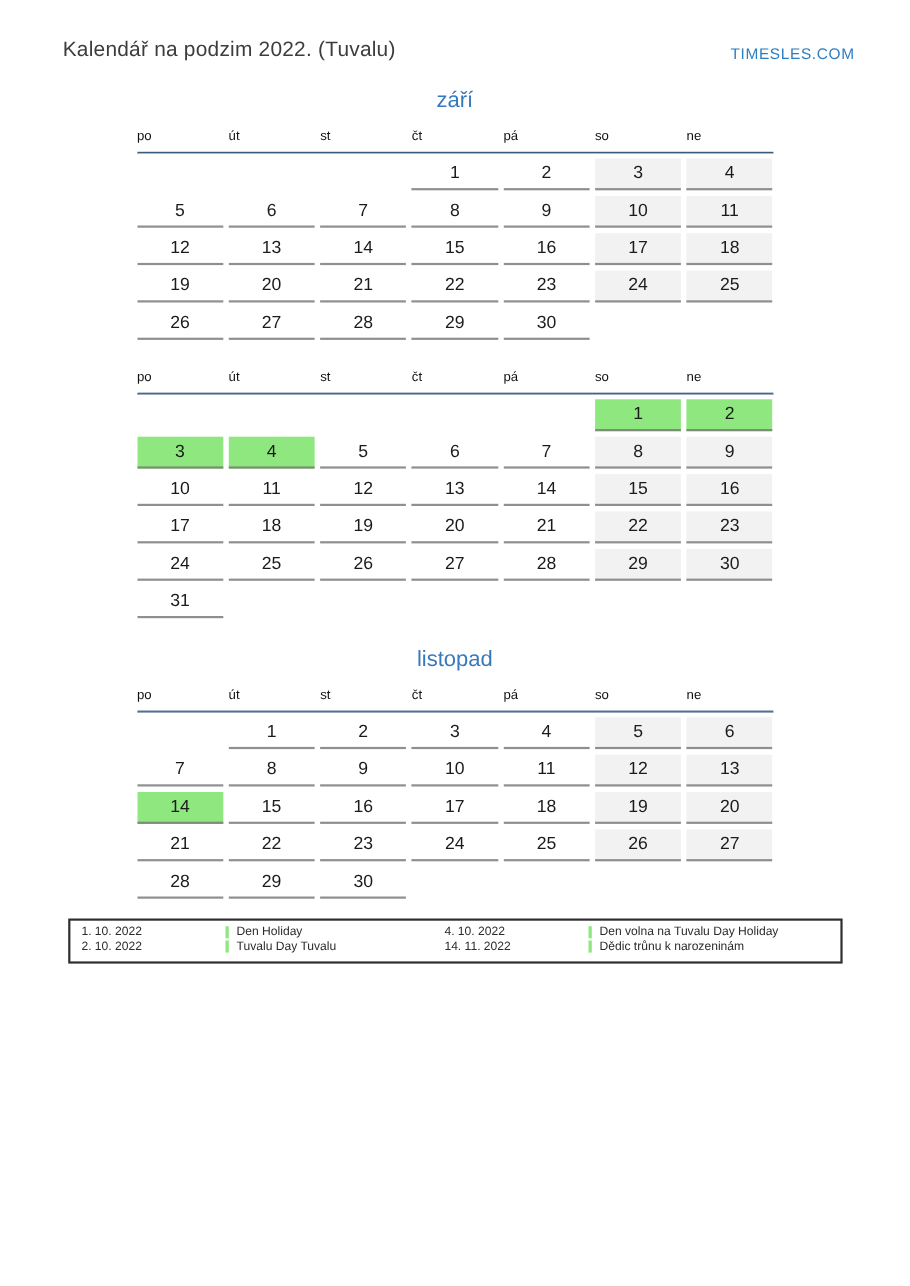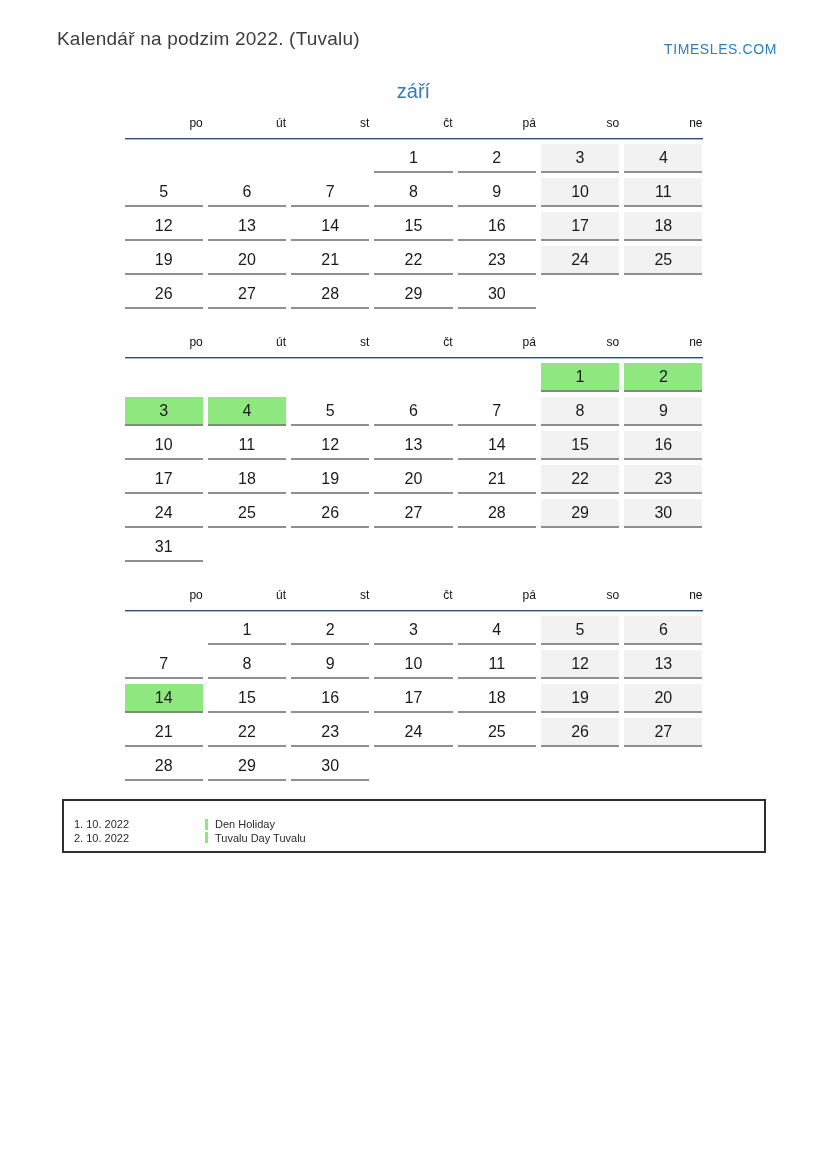--- a/index.html
+++ b/index.html
@@ -11,21 +11,21 @@
     --site-blue:#2d7ec0;
     --title-gray:#3d3d3d;
   }
   *{box-sizing:border-box;margin:0;padding:0;}
   html,body{background:#fff;}
   body{font-family:"Liberation Sans",sans-serif;}
   .page{
     width:827px;height:1169px;background:#ffffff;position:relative;overflow:hidden;
   }
   .header{
-    display:flex;justify-content:space-between;align-items:center;
+    display:flex;justify-content:space-between;align-items:flex-end;
     padding:21px 50px 0 57px;
   }
   .page-title{
     font-size:19px;font-weight:400;color:var(--title-gray);letter-spacing:0.2px;
   }
   .site-link{
     font-size:14px;color:var(--site-blue);text-decoration:none;letter-spacing:0.6px;margin-top:20px;
     cursor:pointer;
   }
   .month{margin-top:23px;}
@@ -33,39 +33,39 @@
   .month-title{
     text-align:center;font-size:20px;font-weight:400;color:var(--accent);
     margin-bottom:13px;
   }
   .cal-table{width:578px;margin:0 auto;}
   .weekday-row{
     display:grid;grid-template-columns:repeat(7,1fr);column-gap:5px;
     padding-bottom:8px;
   }
   .wd{
-    text-align:right;font-size:12px;color:#111;font-weight:400;
+    text-align:left;font-size:12px;color:#111;font-weight:400;
   }
   .header-line{
     height:2px;background:var(--line-blue);border-bottom:1px solid #a9b8cc;
   }
   .weeks{
     display:grid;grid-template-columns:repeat(7,1fr);column-gap:5px;row-gap:5px;
     margin-top:4px;
   }
   .cell{
     height:29px;display:flex;align-items:center;justify-content:center;
     font-size:16px;color:#1b1b1b;border-bottom:2px solid var(--cell-line);
   }
   .cell.e{border-bottom:none;background:none;}
   .cell.w{background:var(--weekend);}
   .cell.h{background:var(--green);border-bottom-color:#7e8d79;}
   .legend{
     width:704px;margin:18px 0 0 62px;border:2px solid #2e2e2e;
-    display:flex;padding:17px 0 7px 10px;
+    display:flex;padding:4px 0 7px 10px;
   }
   .legend-col{display:flex;flex-direction:column;row-gap:1px;}
   .legend-col.col1{width:330px;}
   .legend-item{display:flex;align-items:center;font-size:11px;line-height:12.5px;color:#2b2b2b;}
   .legend-date{width:131px;flex:0 0 131px;}
   .legend-bar{
     width:3px;height:11px;background:var(--green);margin-right:7px;flex:0 0 3px;
     display:inline-block;
   }
   .legend-name{white-space:nowrap;}
@@ -186,20 +186,21 @@
           <div class="cell e"></div>
           <div class="cell e"></div>
           <div class="cell e"></div>
           <div class="cell e"></div>
           <div class="cell e"></div>
         </div>
     </div>
   </section>
 
   <section class="month">
+    <h2 class="month-title">listopad</h2>
     <div class="cal-table">
       <div class="weekday-row">
           <div class="wd">po</div>
           <div class="wd">út</div>
           <div class="wd">st</div>
           <div class="wd">čt</div>
           <div class="wd">pá</div>
           <div class="wd">so</div>
           <div class="wd">ne</div>
         </div>
@@ -250,15 +251,27 @@
           <span class="legend-date">1. 10. 2022</span>
           <span class="legend-bar"></span>
           <span class="legend-name">Den Holiday</span>
         </div>
         <div class="legend-item">
           <span class="legend-date">2. 10. 2022</span>
           <span class="legend-bar"></span>
           <span class="legend-name">Tuvalu Day Tuvalu</span>
         </div>
       </div>
+    <div class="legend-col col2">
+        <div class="legend-item">
+          <span class="legend-date">4. 10. 2022</span>
+          <span class="legend-bar"></span>
+          <span class="legend-name">Den volna na Tuvalu Day Holiday</span>
+        </div>
+        <div class="legend-item">
+          <span class="legend-date">14. 11. 2022</span>
+          <span class="legend-bar"></span>
+          <span class="legend-name">Dědic trůnu k narozeninám</span>
+        </div>
+      </div>
   </div>
 
 </div>
 
 </body></html>

